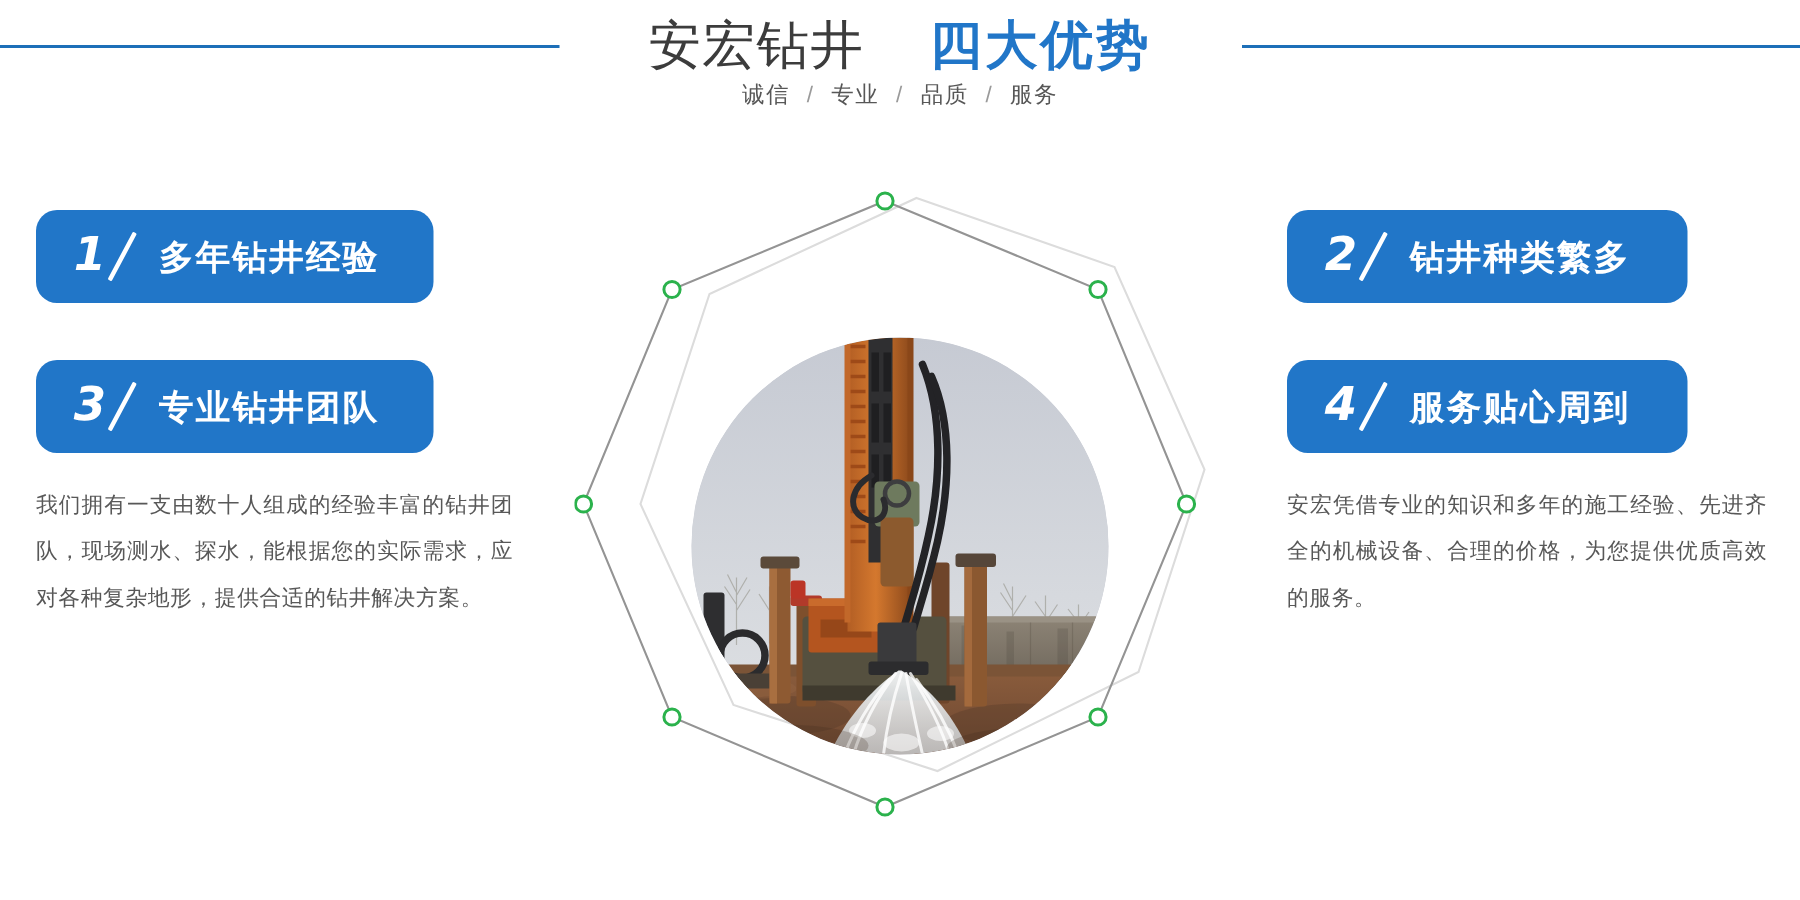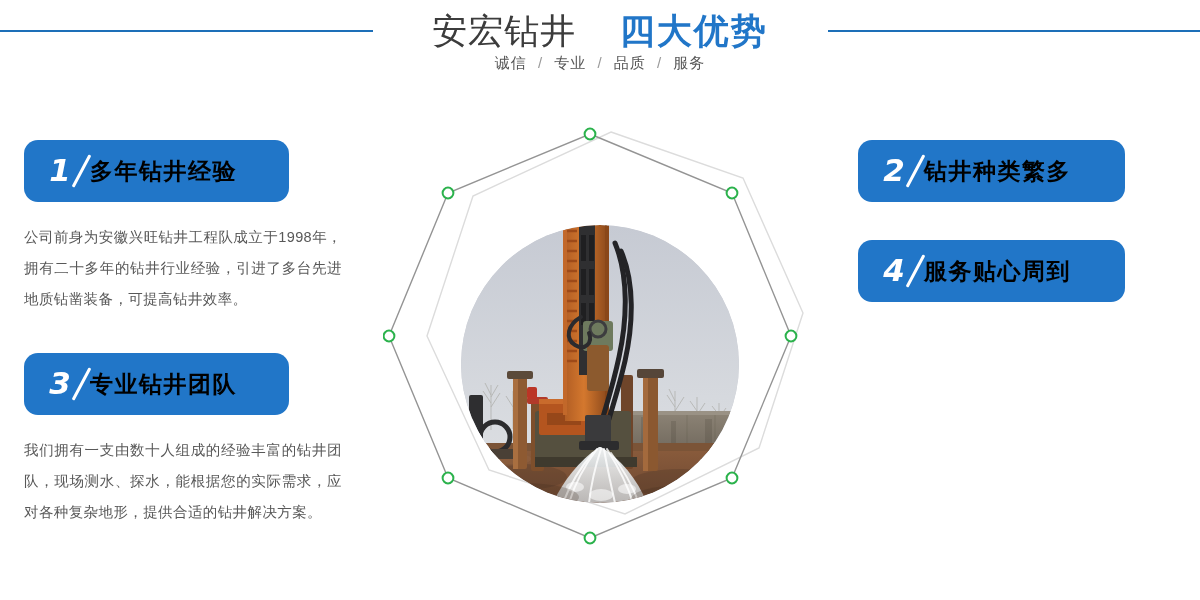--- a/index.html
+++ b/index.html
@@ -85,25 +85,25 @@
   .badge-num .slash {
     position: absolute;
     right: -1px; top: 2px;
     width: 3px; height: 36px;
     background: #ffffff;
     transform: rotate(28deg);
     transform-origin: center;
     border-radius: 1px;
   }
   .badge-title {
-    color: #000000;
+    color: #ffffff;
     font-size: 23px;
     font-weight: 700;
     letter-spacing: 1.5px;
-    margin-left: 8px;
+    margin-left: 24px;
     white-space: nowrap;
   }
 
   .feature-body {
     margin-top: 20px;
     width: 318px;
     font-size: 14.5px;
     line-height: 31px;
     color: #585858;
     letter-spacing: 0.4px;
@@ -164,21 +164,20 @@
   <div class="col left">
 
     <div class="feature">
       <div class="badge">
         <span class="badge-num">
           <span class="digit">1</span>
           <span class="slash"></span>
         </span>
         <span class="badge-title">多年钻井经验</span>
       </div>
-      <div class="feature-body">公司前身为安徽兴旺钻井工程队成立于1998年，拥有二十多年的钻井行业经验，引进了多台先进地质钻凿装备，可提高钻井效率。</div>
     </div>
 
     <div class="feature">
       <div class="badge">
         <span class="badge-num">
           <span class="digit">3</span>
           <span class="slash"></span>
         </span>
         <span class="badge-title">专业钻井团队</span>
       </div>
@@ -200,20 +199,21 @@
     </div>
 
     <div class="feature">
       <div class="badge">
         <span class="badge-num">
           <span class="digit">4</span>
           <span class="slash"></span>
         </span>
         <span class="badge-title">服务贴心周到</span>
       </div>
+      <div class="feature-body">安宏凭借专业的知识和多年的施工经验、先进齐全的机械设备、合理的价格，为您提供优质高效的服务。</div>
     </div>
 
   </div>
 
   <div id="center">
 
     <svg id="rings" width="434" height="470" viewBox="0 0 434 470">
 
       <polygon fill="none" stroke="#dcdcdc" stroke-width="1.4" points="228,14 360,60 420,195 376,330 242,396 106,352 44,218 90,78"></polygon>
 

